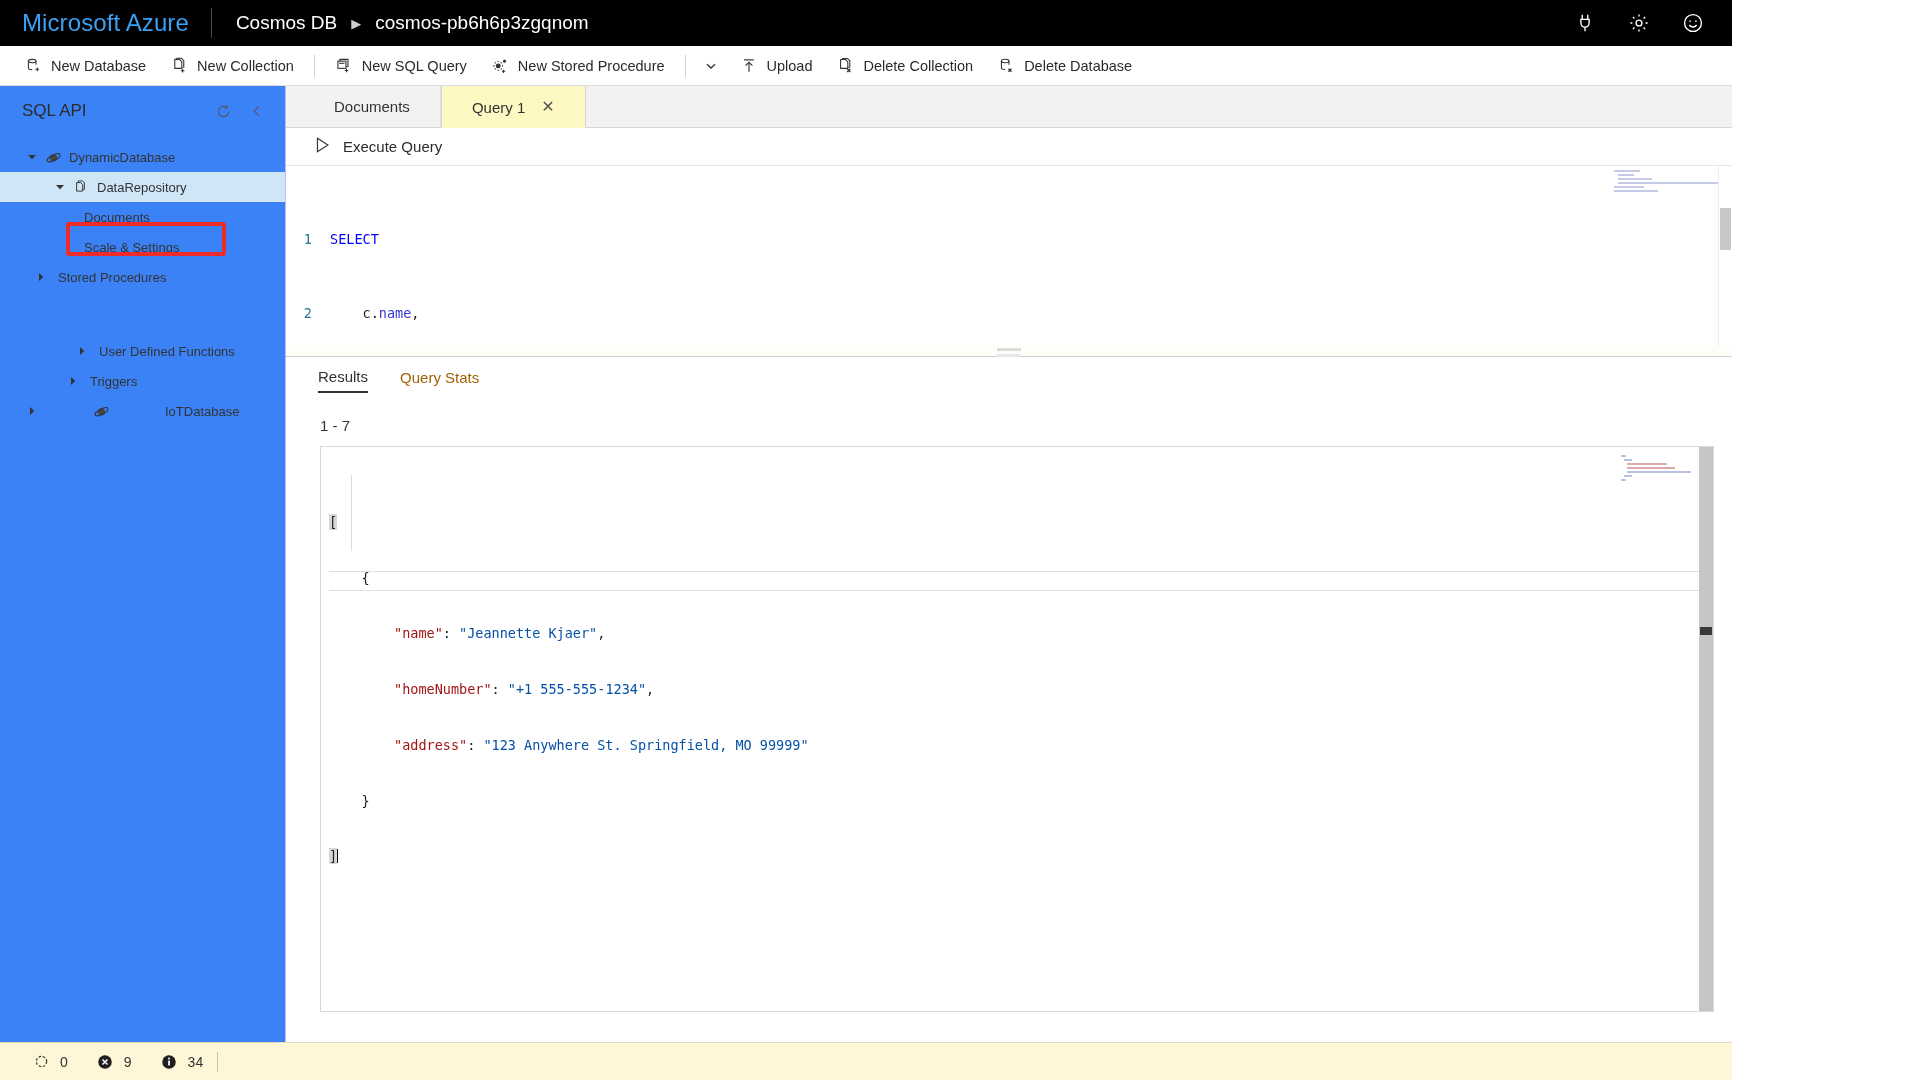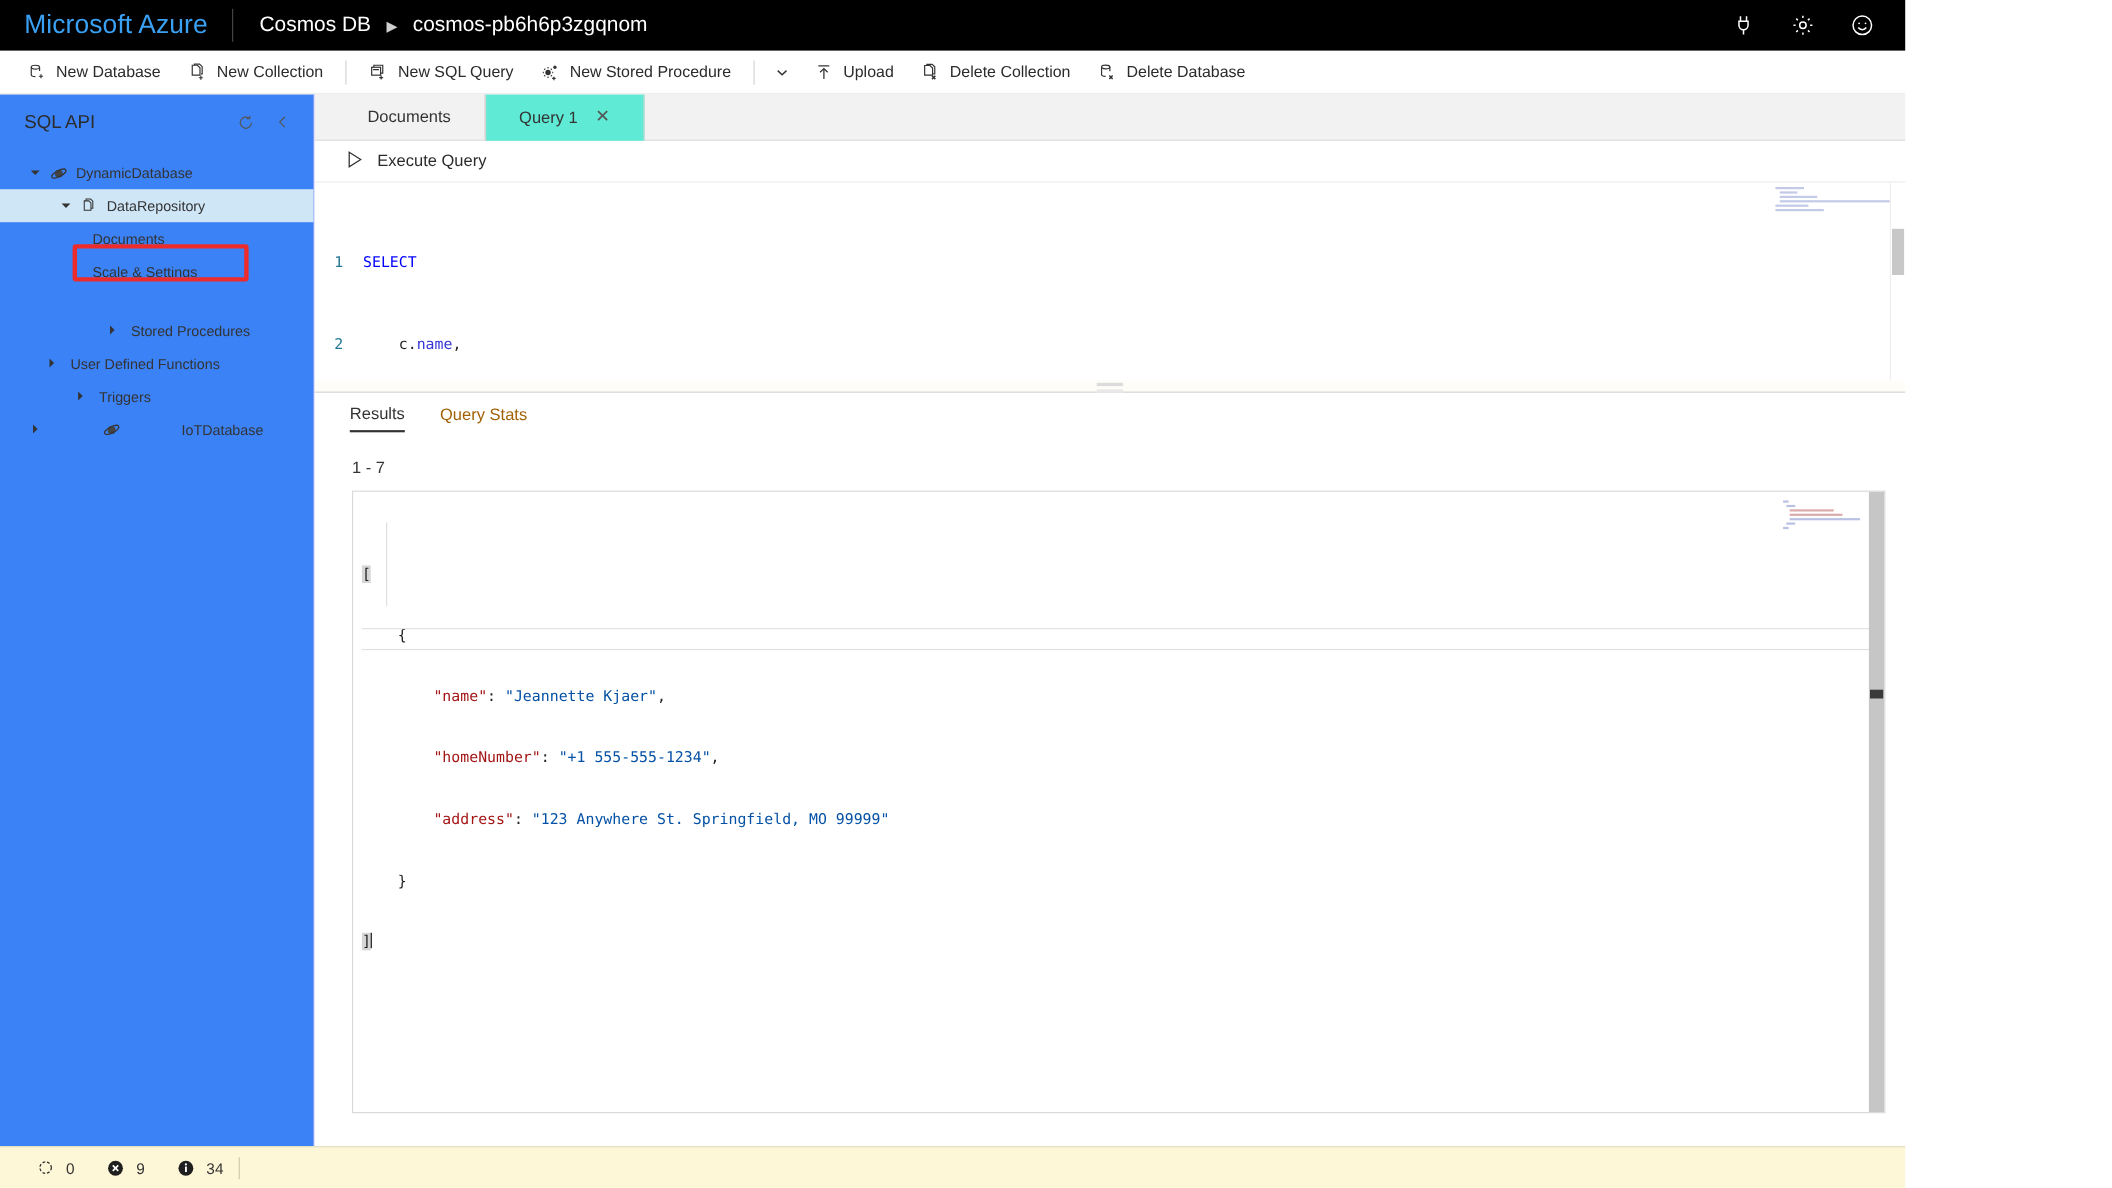--- a/index.html
+++ b/index.html
@@ -82,21 +82,21 @@
   .tabstrip {
     height: 42px; flex: 0 0 42px; background: #f2f2f2;
     border-bottom: 1px solid #d6d6d6; display: flex; align-items: flex-end;
     padding-left: 18px;
   }
   .tab {
     height: 41px; display: flex; align-items: center; gap: 16px;
     padding: 0 30px; font-size: 15px; color: #333; position: relative;
     border-right: 1px solid #e0e0e0; cursor: default;
   }
-  .tab.active { background: #5eead4; border-left: 1px solid #d6d6d6; border-right: 1px solid #d6d6d6; margin-bottom: -1px; height: 42px; }
+  .tab.active { background: #fef9c3; border-left: 1px solid #d6d6d6; border-right: 1px solid #d6d6d6; margin-bottom: -1px; height: 42px; }
   .tab .tclose { font-size: 16px; color: #555; line-height: 1; }
 
   .cmdbar {
     height: 38px; flex: 0 0 38px; display: flex; align-items: center;
     padding-left: 22px; border-bottom: 1px solid #e5e5e5; background: #fff;
   }
   .cmd-btn { display: flex; align-items: center; gap: 12px; font-size: 15px; color: #2b2b2b; padding: 0 6px; height: 30px; cursor: default;}
 
   
   .editor-pane { flex: 0 0 180px; position: relative; background: #ffffff; overflow: hidden; }
@@ -345,30 +345,30 @@
         </div>
 
         <div class="tnode" style="padding-left:84px;">
           <span class="tlabel">Documents</span>
         </div>
 
         <div class="tnode" style="padding-left:84px;">
           <span class="tlabel">Scale &amp; Settings</span>
         </div>
 
-        <div class="tnode" style="padding-left:94px;margin-top:23px;">
+        <div class="tnode" style="padding-left:33px;">
           <span class="tw">
             <svg width="10" height="10" viewBox="0 0 10 10">
                 <path d="M3 1l4.2 4L3 9z" fill="#333"></path>
               </svg>
           </span>
           <span class="tlabel" style="padding-left:6px;">Stored Procedures</span>
         </div>
 
-        <div class="tnode" style="padding-left:39px;">
+        <div class="tnode" style="padding-left:74px;margin-top:44px;">
           <span class="tw">
             <svg width="10" height="10" viewBox="0 0 10 10">
                 <path d="M3 1l4.2 4L3 9z" fill="#333"></path>
               </svg>
           </span>
           <span class="tlabel" style="padding-left:6px;">User Defined Functions</span>
         </div>
 
         <div class="tnode" style="padding-left:65px;">
           <span class="tw">

